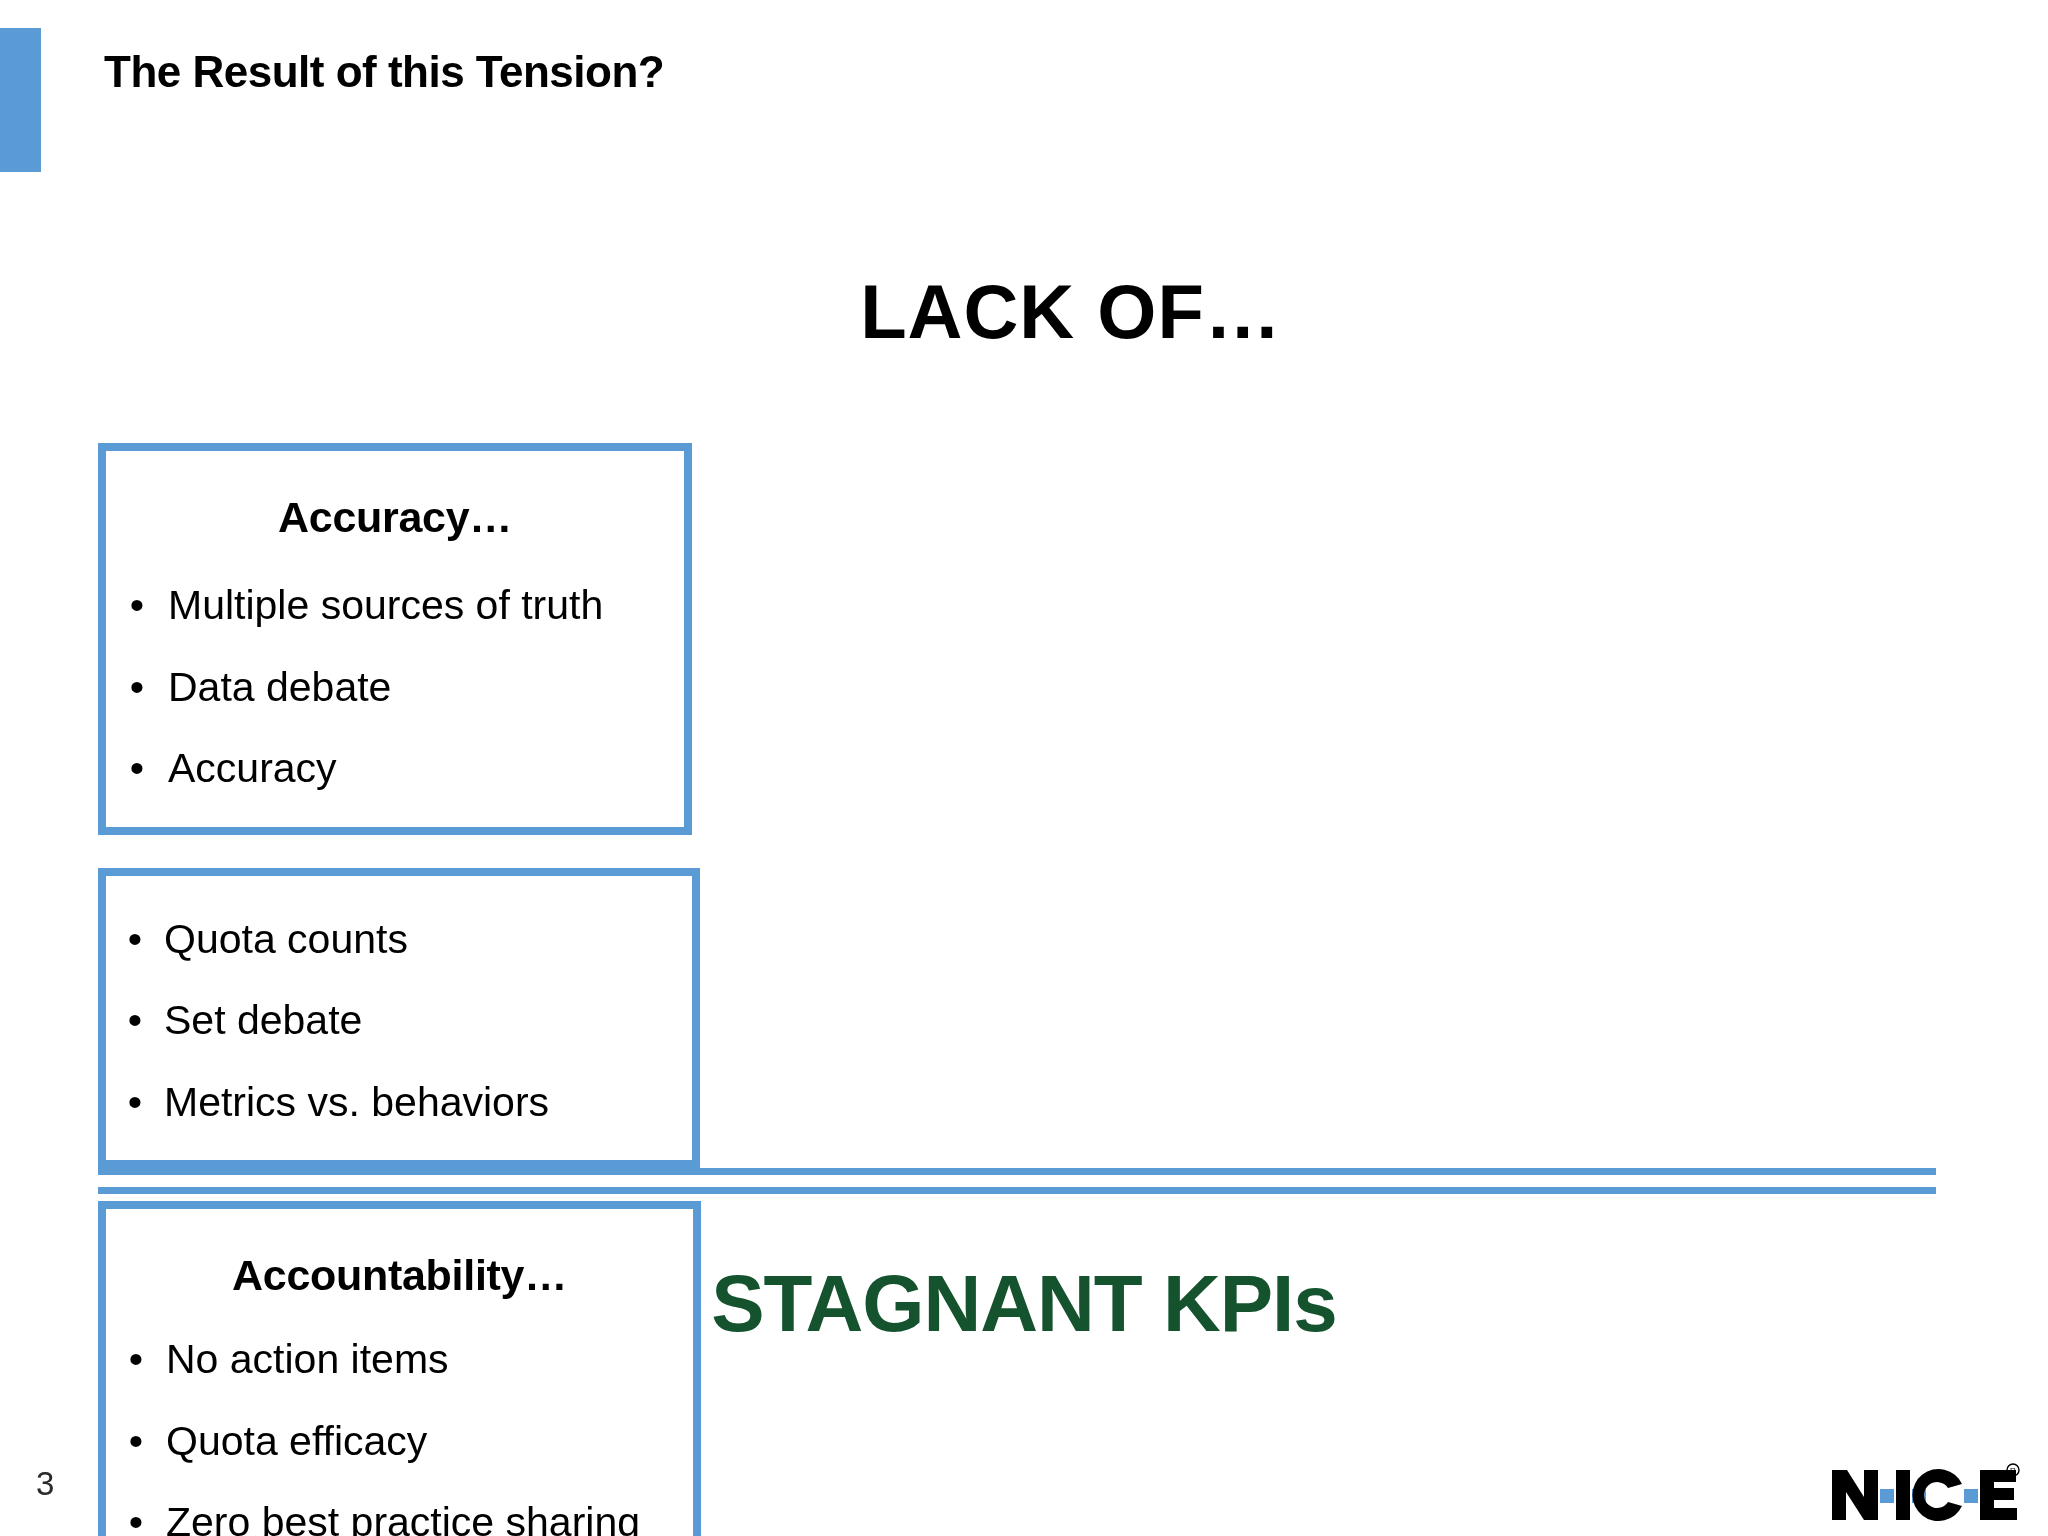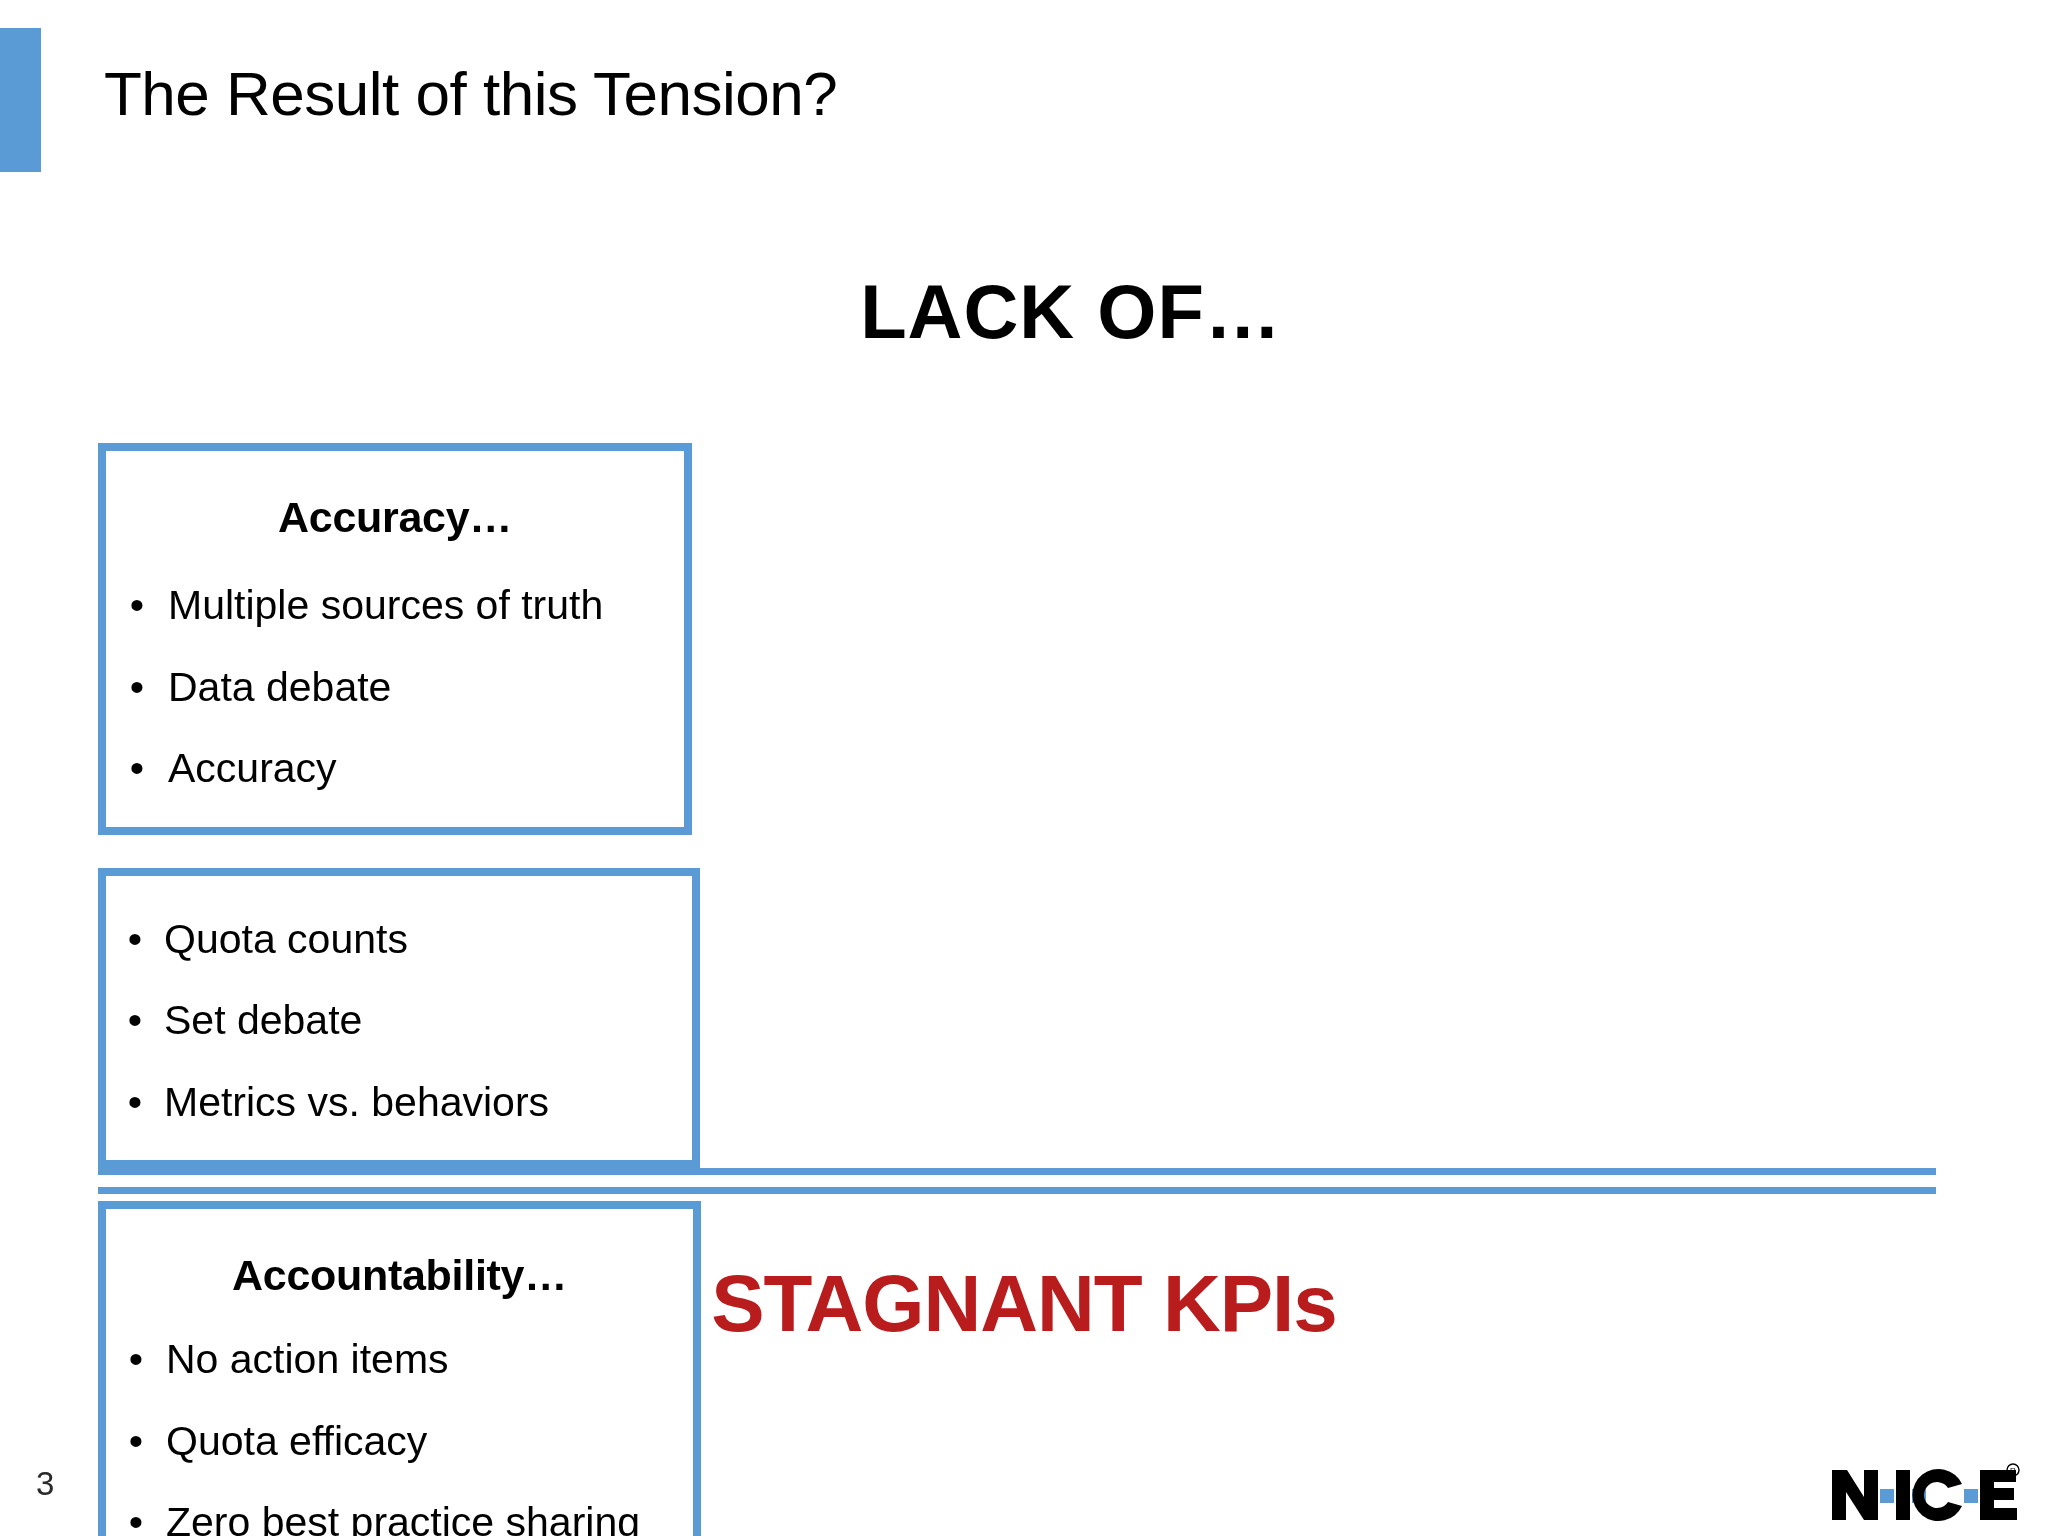--- a/index.html
+++ b/index.html
@@ -21,24 +21,24 @@
     position: absolute;
     left: 0px;
     top: 28px;
     width: 41px;
     height: 144px;
     background: #5B9BD5;
   }
   #slide-title {
     position: absolute;
     left: 104px;
-    top: 60px;
+    top: 48px;
     width: 1700px;
-    font-size: 62px;
-    font-weight: normal;
+    font-size: 44px;
+    font-weight: bold;
     letter-spacing: -0.5px;
     line-height: 1.1;
     white-space: nowrap;
   }
 
   
   #lack-of-heading {
     position: absolute;
     left: 0px;
     top: 268px;
@@ -128,21 +128,21 @@
 
   
   #stagnant-kpis {
     position: absolute;
     left: 0px;
     top: 1258px;
     width: 2048px;
     text-align: center;
     font-size: 80px;
     font-weight: bold;
-    color: #b91c1c;
+    color: #14532d;
     letter-spacing: -1px;
   }
 
   
   #page-number {
     position: absolute;
     left: 36px;
     top: 1465px;
     font-size: 33px;
     color: #2a2a2a;

